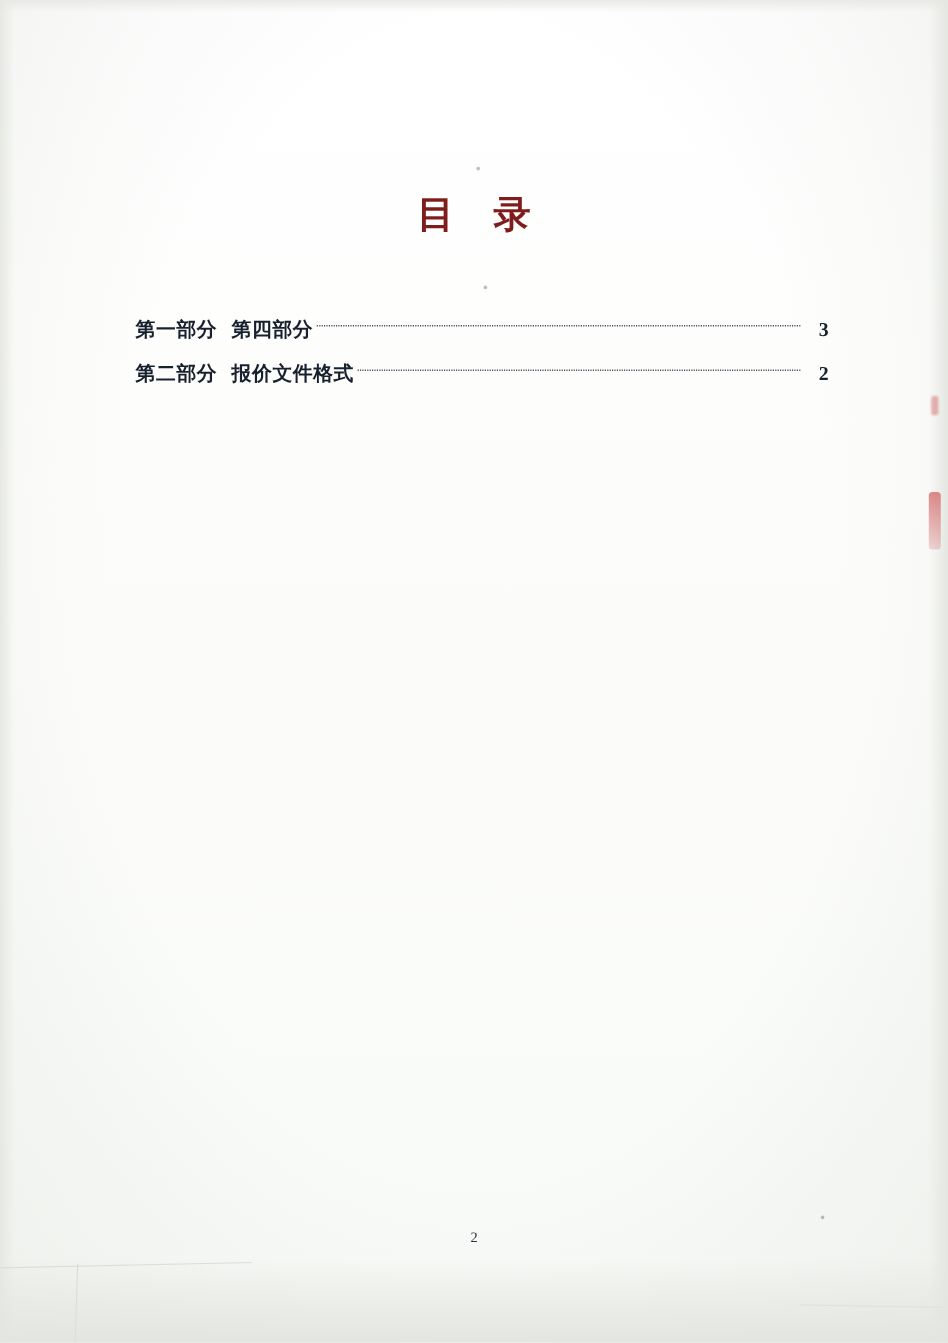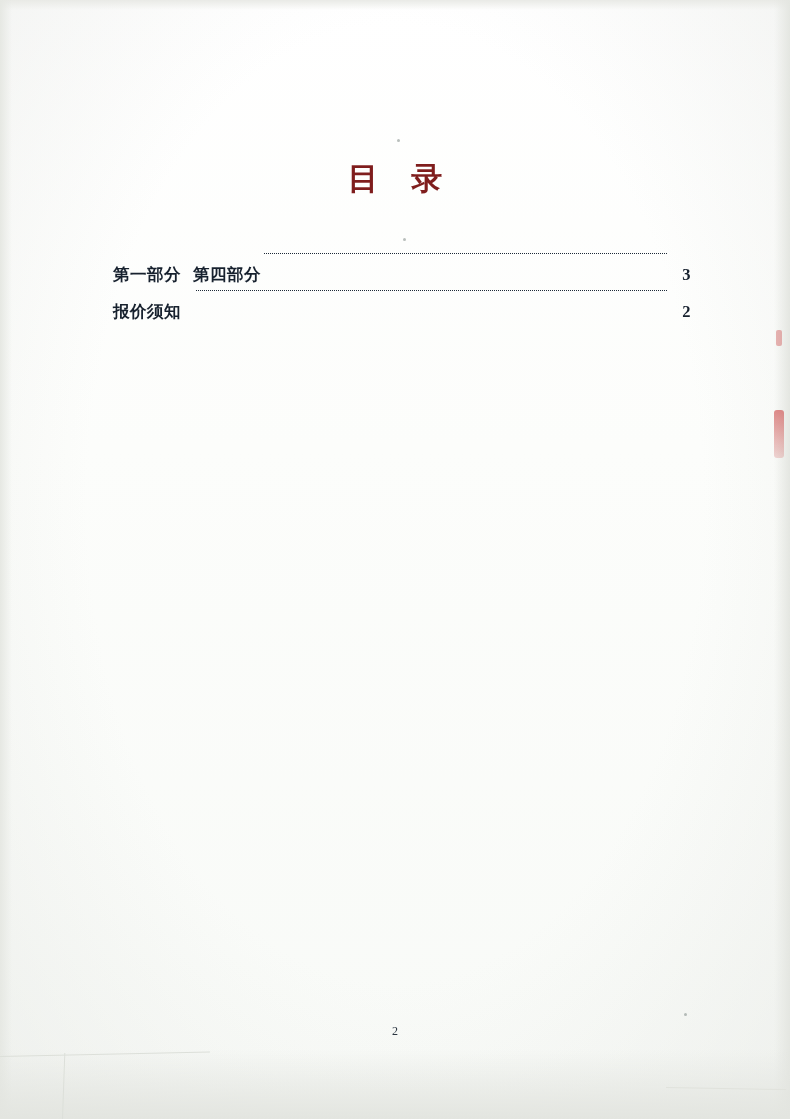--- a/index.html
+++ b/index.html
@@ -125,21 +125,21 @@
 
   .toc {
     position: absolute;
     left: 113px;
     top: 256px;
     width: 578px;
   }
 
   .toc-entry {
     display: flex;
-    align-items: flex-start;
+    align-items: center;
     font-size: 16.5px;
     font-weight: 700;
     color: #17212e;
     height: 37px;
     line-height: 37px;
     white-space: nowrap;
   }
 
   .toc-part {
     flex: 0 0 auto;
@@ -206,22 +206,23 @@
       <span class="toc-part">第一部分</span>
       <span class="toc-gap"></span>
       <span class="toc-text">第四部分</span>
       <span class="toc-leader"></span>
       <span class="toc-page">3</span>
     </div>
 
 
 
     <div class="toc-entry">
-      <span class="toc-part">报价须知</span>
+      <span class="toc-part">第二部分</span>
       <span class="toc-gap"></span>
+      <span class="toc-text">报价文件格式</span>
       <span class="toc-leader"></span>
       <span class="toc-page">2</span>
     </div>
 
   </div>
 
   <div class="folio">2</div>
 </div>
 
 </body></html>

